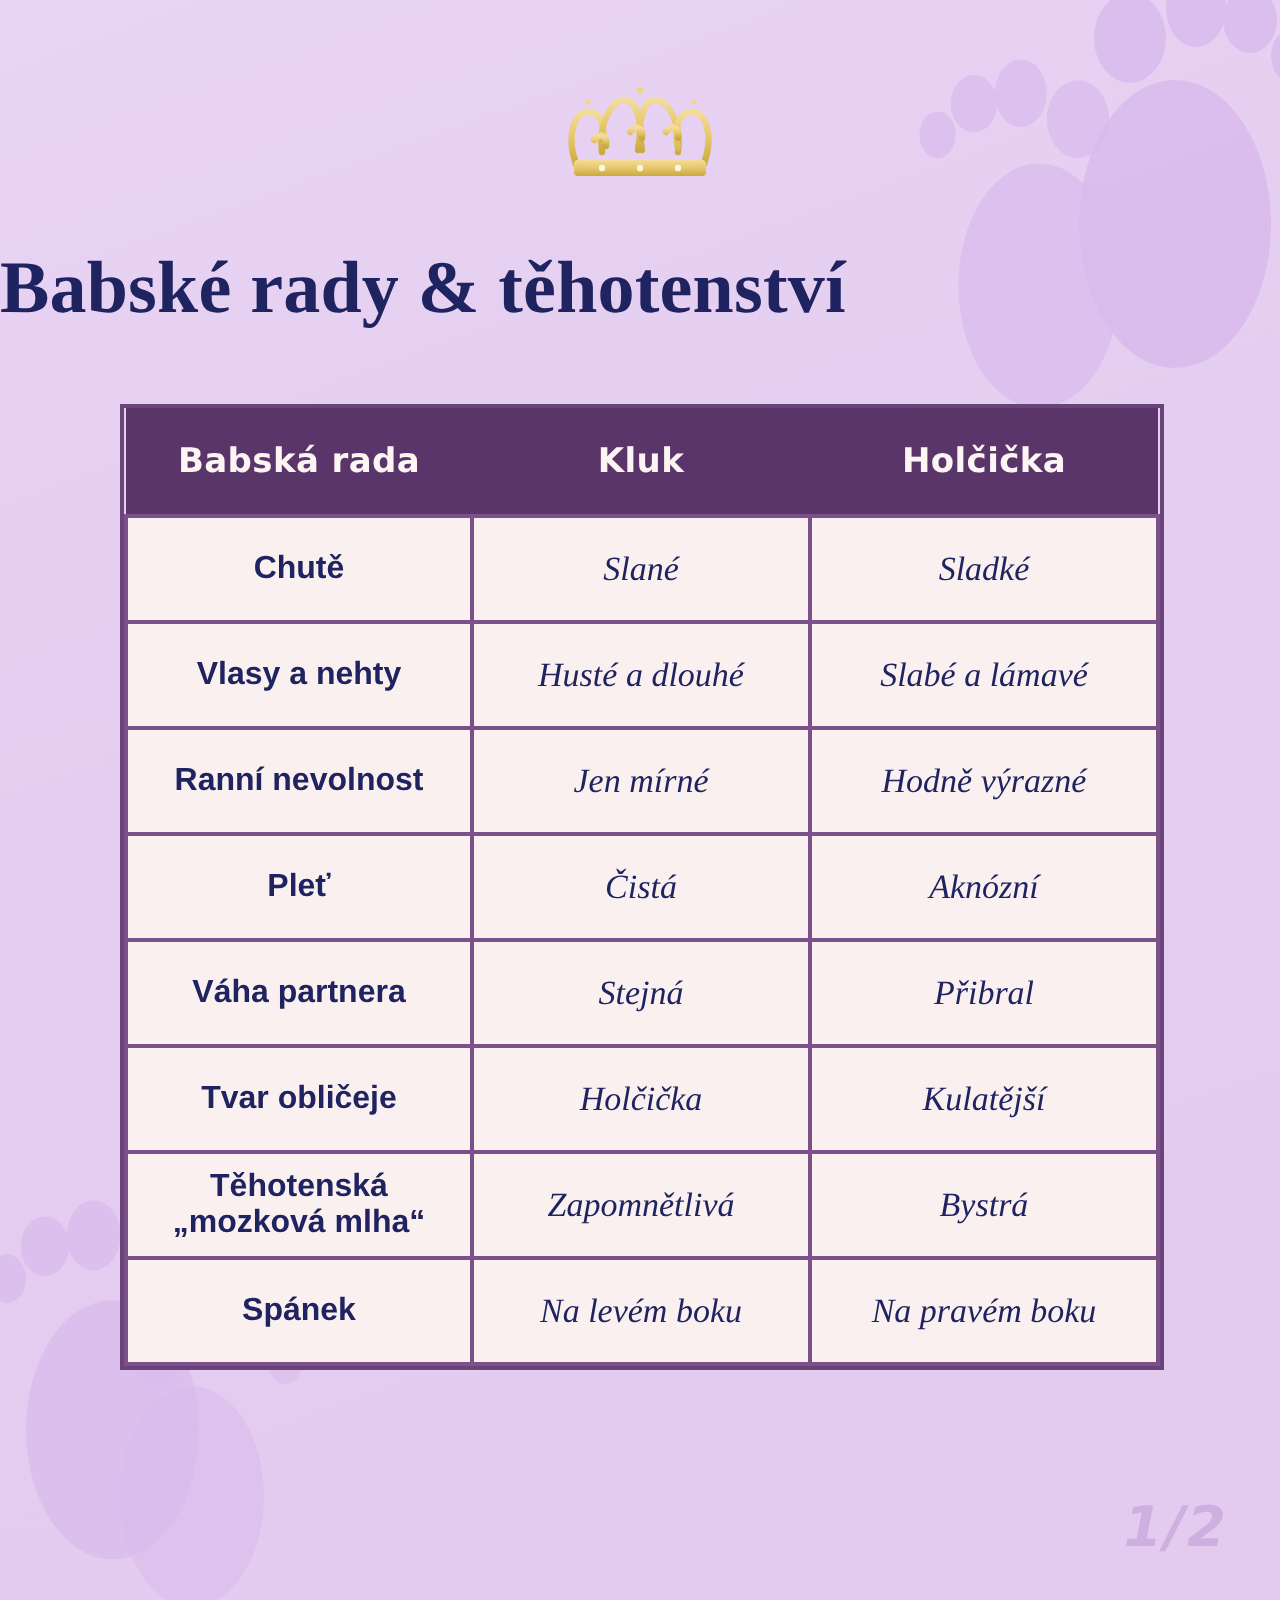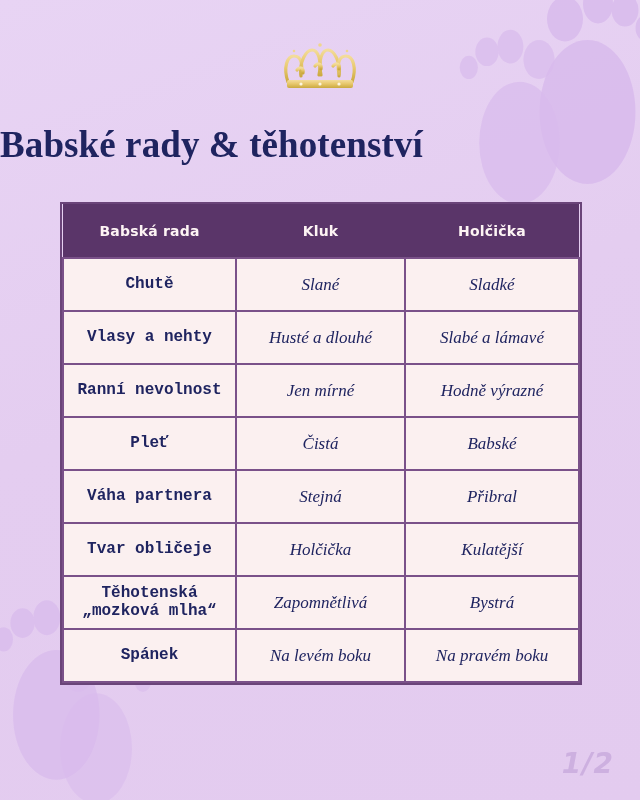--- a/index.html
+++ b/index.html
@@ -73,42 +73,42 @@
   }
   .table col.c1 { width: 173px; }
   .table col.c2 { width: 169px; }
   .table col.c3 { width: 174px; }
 
   .table thead th {
     background: #5a3569;
     color: #fdf4f4;
     font-family: "DejaVu Sans", "Liberation Sans", sans-serif;
     font-weight: 700;
-    font-size: 14px;
+    font-size: 17px;
     letter-spacing: .2px;
     height: 54px;
     padding: 0 4px;
     text-align: center;
     border: none;
     box-sizing: border-box;
   }
 
   .table tbody td {
     background: #fbf0f0;
     border: 2px solid #7a5189;
     height: 53px;
     padding: 3px 8px;
     text-align: center;
     vertical-align: middle;
     color: #1f2460;
     box-sizing: border-box;
   }
 
   .table tbody td.label {
-    font-family: Liberation Mono, monospace;
+    font-family: Liberation Sans, sans-serif;
     font-weight: 700;
     font-size: 16px;
     line-height: 1.12;
   }
   .table tbody td.value {
     font-family: "Liberation Serif", "DejaVu Serif", serif;
     font-weight: 400;
     font-size: 17px;
     line-height: 1.15;
     font-style: italic;
@@ -219,21 +219,21 @@
         <td class="value">Slabé a lámavé</td>
       </tr>
       <tr>
         <td class="label">Ranní nevolnost</td>
         <td class="value">Jen mírné</td>
         <td class="value">Hodně výrazné</td>
       </tr>
       <tr>
         <td class="label">Pleť</td>
         <td class="value">Čistá</td>
-        <td class="value">Babské</td>
+        <td class="value">Aknózní</td>
       </tr>
       <tr>
         <td class="label">Váha partnera</td>
         <td class="value">Stejná</td>
         <td class="value">Přibral</td>
       </tr>
       <tr>
         <td class="label">Tvar obličeje</td>
         <td class="value">Holčička</td>
         <td class="value">Kulatější</td>

